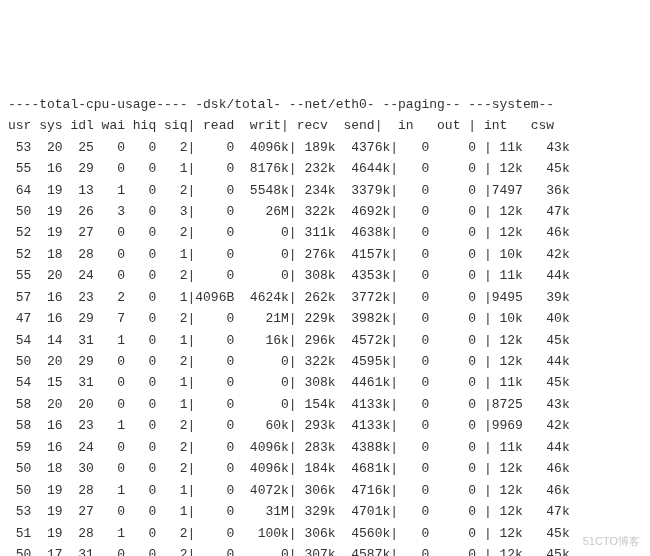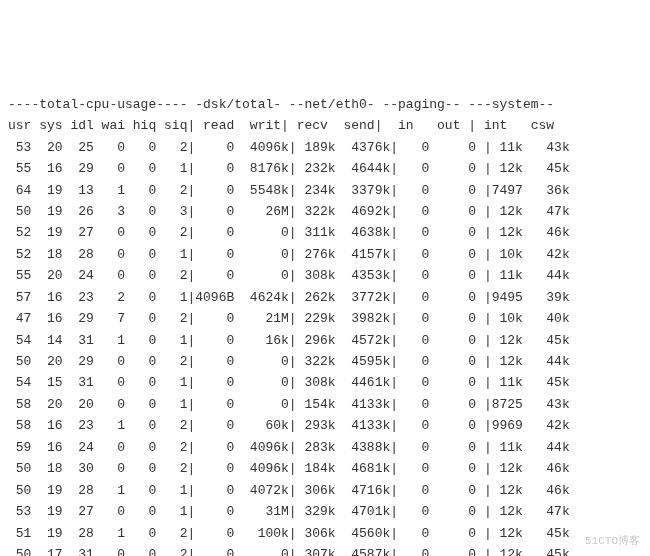--- a/index.html
+++ b/index.html
@@ -11,21 +11,21 @@
       color: #333333;
       white-space: pre;
       line-height: 1.65;
     }
     .watermark {
       position: absolute;
       right: 10px;
       bottom: 6px;
       font-size: 11px;
       color: rgba(128,128,128,0.45);
-      font-family: Liberation Mono, monospace;
+      font-family: Liberation Sans, sans-serif;
       white-space: nowrap;
     }
   </style>
 </head>
 <body>
 
 
 
 <div id="out">----total-cpu-usage---- -dsk/total- --net/eth0- --paging-- ---system--
 usr sys idl wai hiq siq| read  writ| recv  send|  in   out | int   csw

